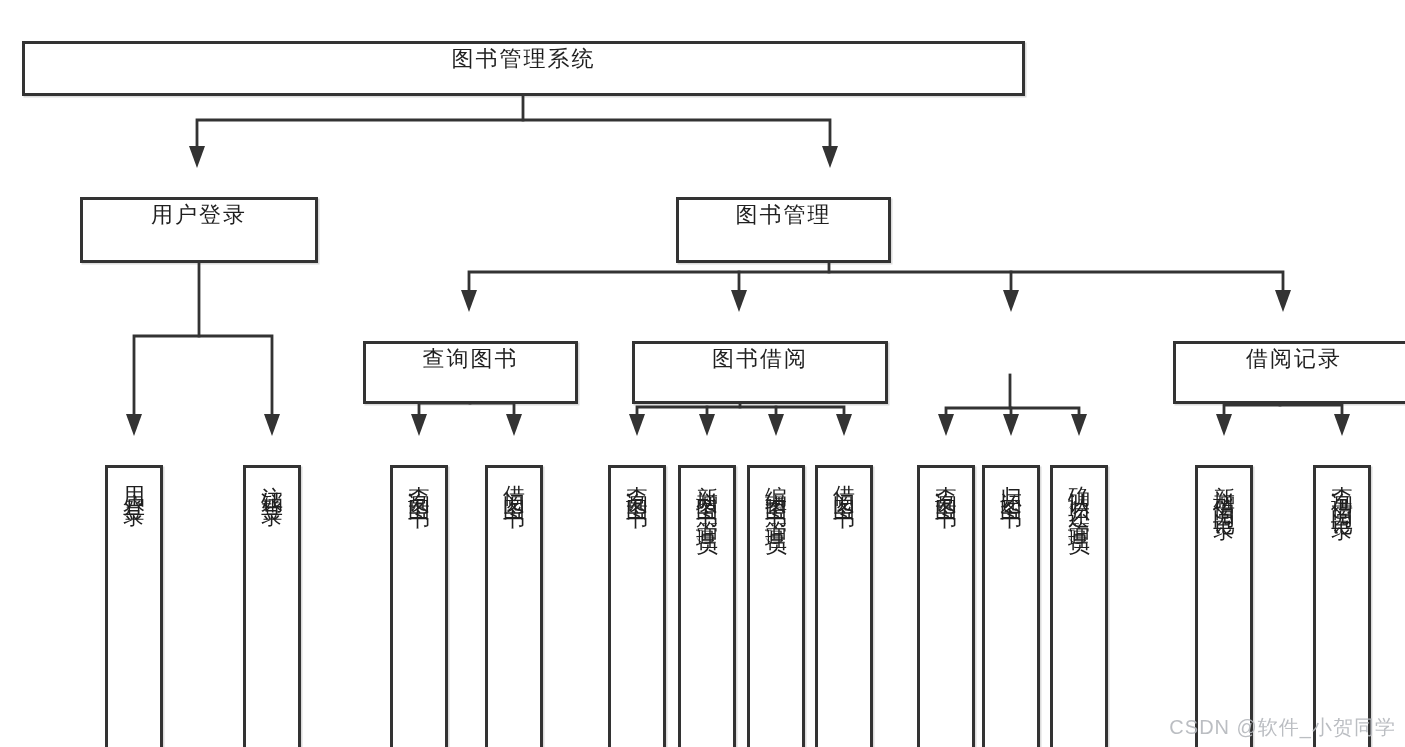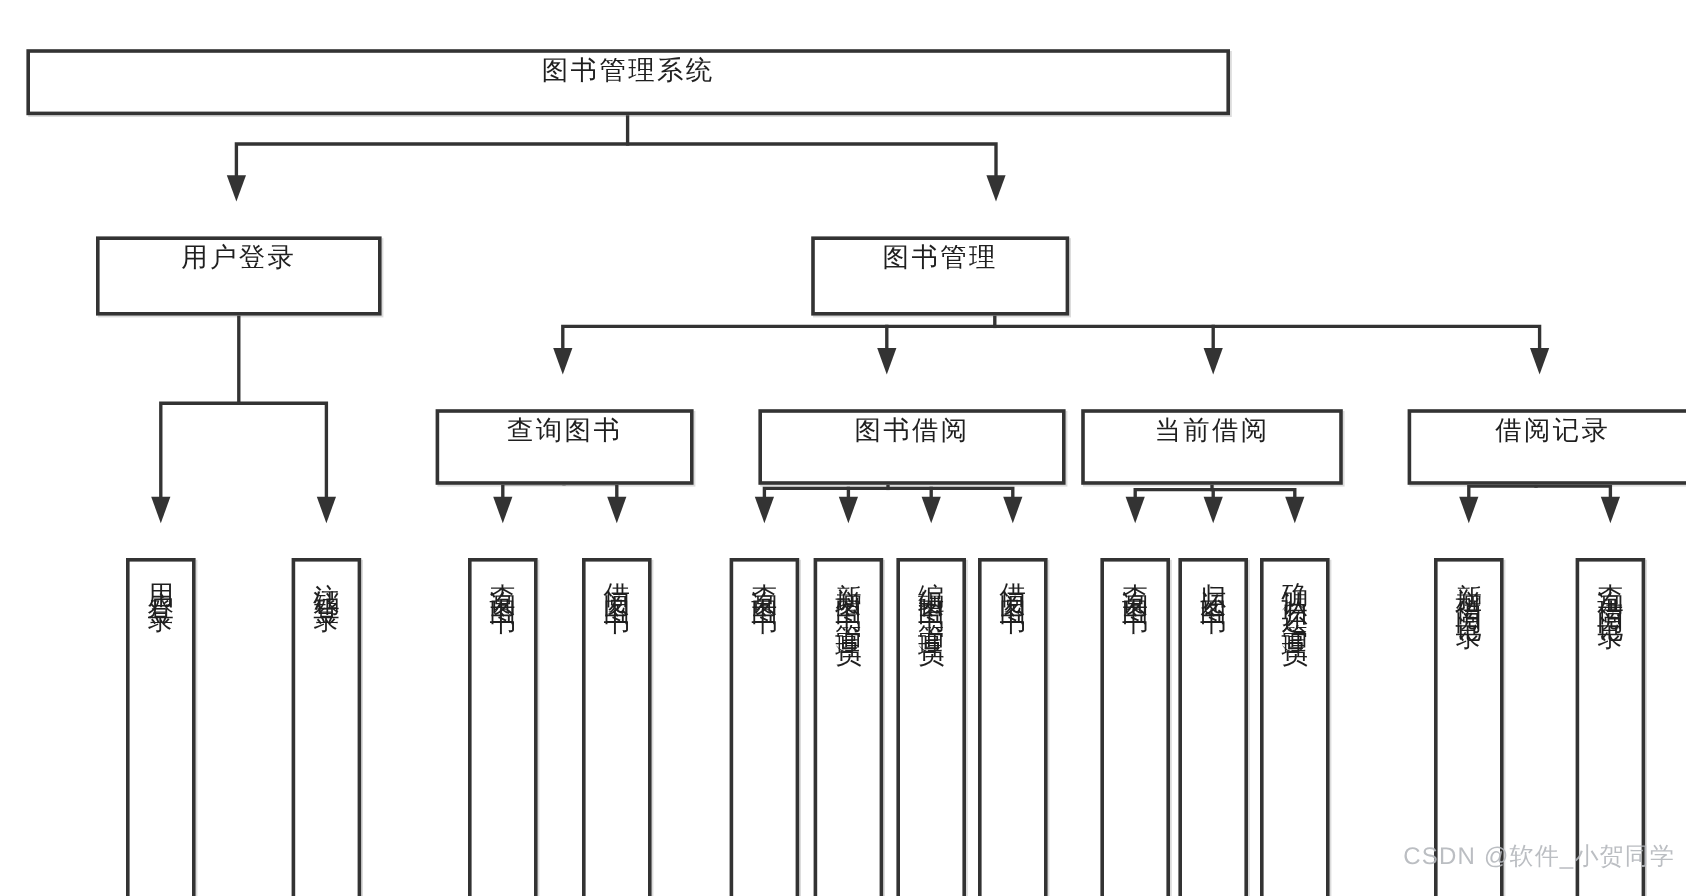--- a/index.html
+++ b/index.html
@@ -56,21 +56,21 @@
   .vbox .vtext {
     writing-mode: vertical-rl;
     text-orientation: mixed;
     letter-spacing: 7px;
     line-height: 1;
   }
 
   .watermark {
     position: absolute;
     right: 9px;
-    bottom: 20px;
+    bottom: 6px;
     font-size: 20px;
     letter-spacing: 1px;
     color: var(--watermark);
     opacity: 0.9;
     z-index: 2;
     white-space: nowrap;
   }
 </style>
 </head>
 <body>
@@ -146,23 +146,20 @@
   <div class="node hbox" style="left:676px; top:169px; width:215px; height:66px;">
     <span>图书管理</span>
   </div>
 
   <div class="node hbox" style="left:363px; top:313px; width:215px; height:63px;">
     <span>查询图书</span>
   </div>
   <div class="node hbox" style="left:632px; top:313px; width:256px; height:63px;">
     <span>图书借阅</span>
   </div>
-  <div class="node hbox" style="left:901px; top:313px; width:218px; height:63px;">
-    <span>当前借阅</span>
-  </div>
   <div class="node hbox" style="left:1173px; top:313px; width:242px; height:63px;">
     <span>借阅记录</span>
   </div>
 
   <div class="node vbox" style="left:105px;">
     <span class="vtext">用户登录</span>
   </div>
   <div class="node vbox" style="left:243px;">
     <span class="vtext">注销登录</span>
   </div>

